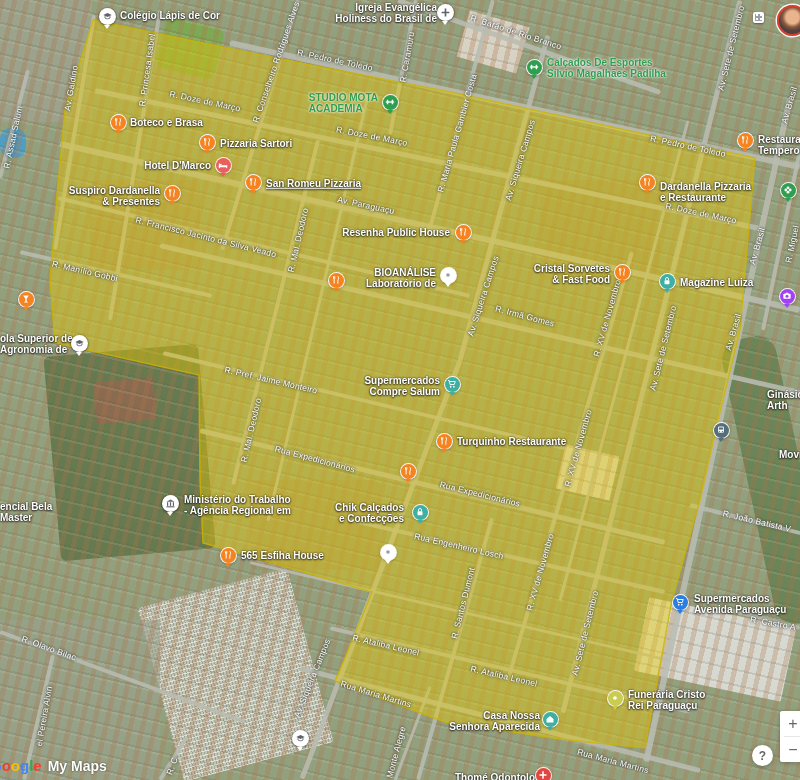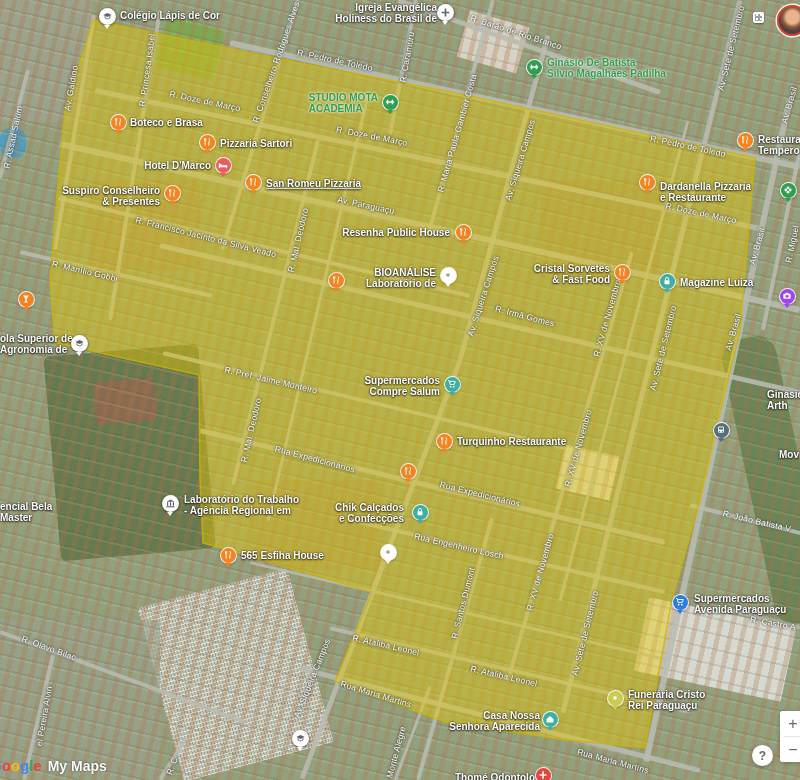--- a/index.html
+++ b/index.html
@@ -166,41 +166,41 @@
     </div>
   <div id="plabels">
       <div class="plabel" style="top: 16px; transform: translateY(-50%); left: 120px;">
         <div>Colégio Lápis de Cor</div>
       </div>
       <div class="plabel" style="top: 13px; transform: translateY(-50%); right: 363px; text-align: right;">
         <div>Igreja Evangélica</div>
         <div>Holiness do Brasil de</div>
       </div>
       <div class="plabel green" style="top: 68px; transform: translateY(-50%); left: 547px;">
-        <div>Ginásio De Batista</div>
+        <div>Calçados De Esportes</div>
         <div>Sílvio Magalhães Padilha</div>
       </div>
       <div class="plabel green" style="top: 103px; transform: translateY(-50%); right: 422px; text-align: left;">
         <div>STUDIO MOTA</div>
         <div>ACADEMIA</div>
       </div>
       <div class="plabel" style="top: 123px; transform: translateY(-50%); left: 130px;">
         <div>Boteco e Brasa</div>
       </div>
       <div class="plabel" style="top: 144px; transform: translateY(-50%); left: 220px;">
         <div>Pizzaria Sartori</div>
       </div>
       <div class="plabel" style="top: 166px; transform: translateY(-50%); right: 589px; text-align: left;">
         <div>Hotel D'Marco</div>
       </div>
       <div class="plabel" style="top: 184px; transform: translateY(-50%); left: 266px; text-decoration: underline;">
         <div>San Romeu Pizzaria</div>
       </div>
       <div class="plabel" style="top: 196px; transform: translateY(-50%); right: 640px; text-align: right;">
-        <div>Suspiro Conselheiro</div>
+        <div>Suspiro Dardanella</div>
         <div>&amp; Presentes</div>
       </div>
       <div class="plabel" style="top: 192px; transform: translateY(-50%); left: 660px;">
         <div>Dardanella Pizzaria</div>
         <div>e Restaurante</div>
       </div>
       <div class="plabel" style="top: 145px; transform: translateY(-50%); left: 758px;">
         <div>Restaurante</div>
         <div>Tempero</div>
       </div>
@@ -219,21 +219,21 @@
         <div>Magazine Luiza</div>
       </div>
       <div class="plabel" style="top: 386px; transform: translateY(-50%); right: 360px; text-align: right;">
         <div>Supermercados</div>
         <div>Compre Salum</div>
       </div>
       <div class="plabel" style="top: 442px; transform: translateY(-50%); left: 457px;">
         <div>Turquinho Restaurante</div>
       </div>
       <div class="plabel" style="top: 505px; transform: translateY(-50%); left: 184px;">
-        <div>Laboratório do Trabalho</div>
+        <div>Ministério do Trabalho</div>
         <div>- Agência Regional em</div>
       </div>
       <div class="plabel" style="top: 556px; transform: translateY(-50%); left: 241px;">
         <div>565 Esfiha House</div>
       </div>
       <div class="plabel" style="top: 513px; transform: translateY(-50%); right: 396px; text-align: right;">
         <div>Chik Calçados</div>
         <div>e Confecções</div>
       </div>
       <div class="plabel" style="top: 604px; transform: translateY(-50%); left: 694px;">

